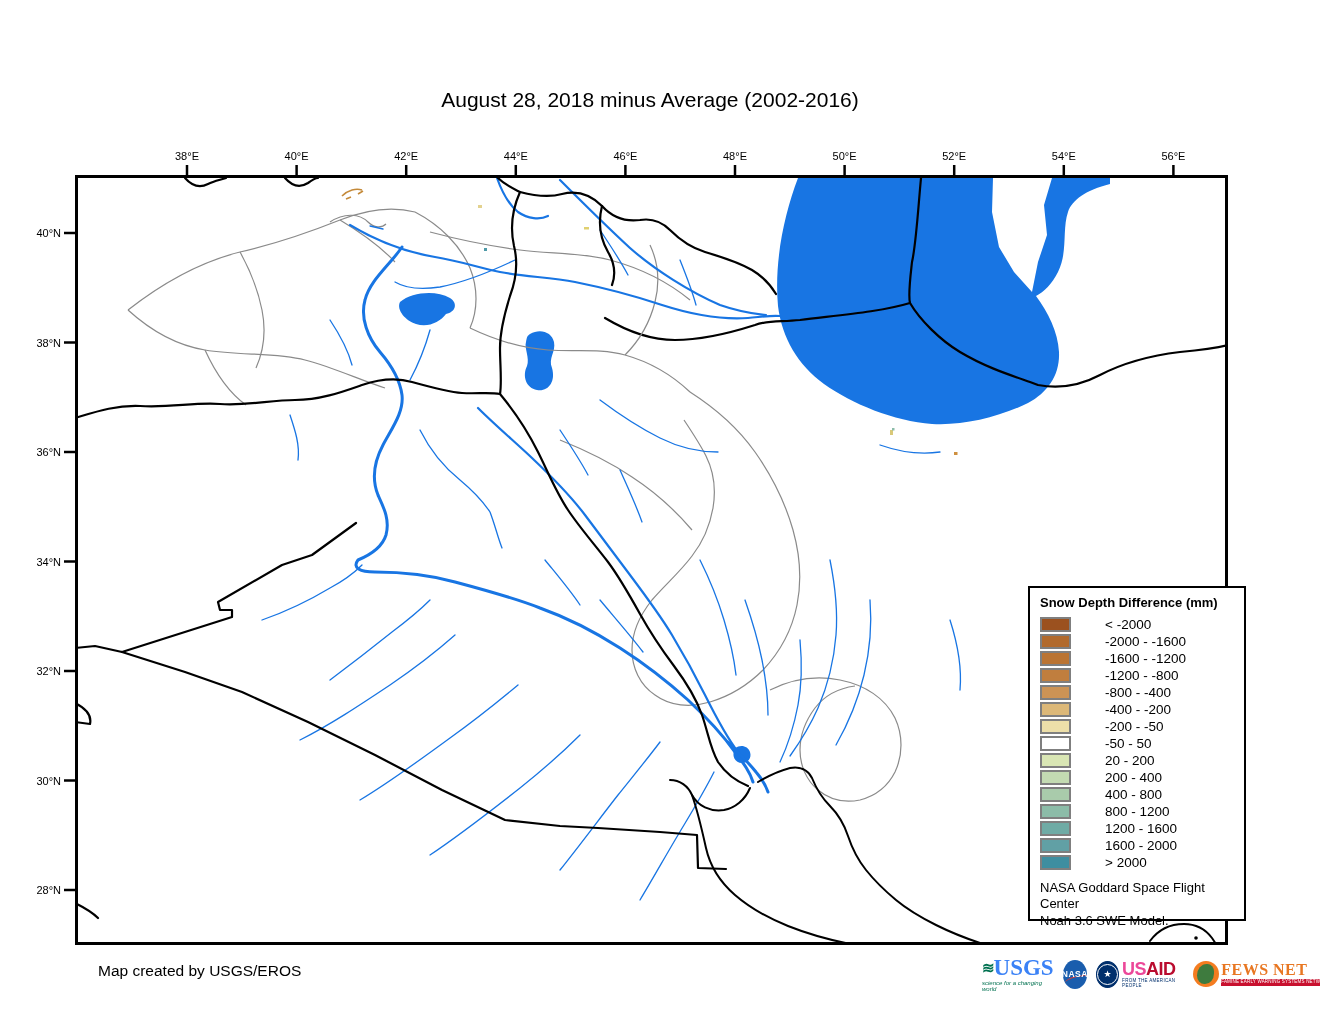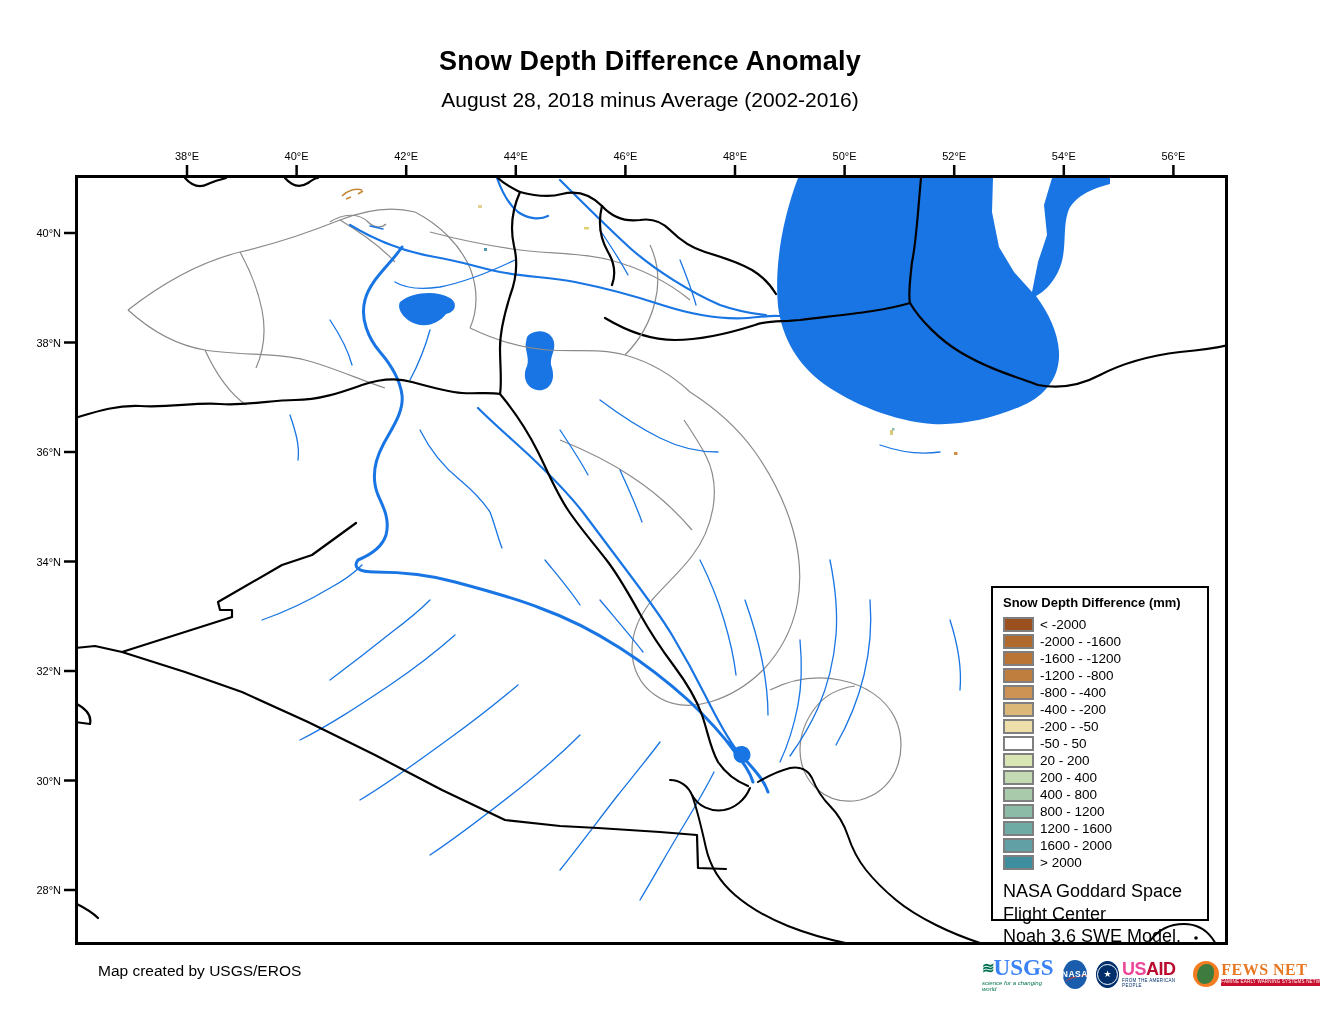--- a/index.html
+++ b/index.html
@@ -12,28 +12,28 @@
   .river{fill:none;stroke:#1875E3;stroke-linecap:round;stroke-linejoin:round;}
   .r-main{stroke-width:3px;} .r-mid{stroke-width:2.2px;} .r-thin{stroke-width:1.3px;}
   .water{fill:#1875E3;stroke:none;}
   .basin{fill:none;stroke:#8a8a8a;stroke-width:1.2px;stroke-linejoin:round;}
   .border{fill:none;stroke:#000;stroke-width:2.2px;stroke-linejoin:round;stroke-linecap:round;}
   .coast{fill:none;stroke:#000;stroke-width:2px;stroke-linejoin:round;stroke-linecap:round;}
   .frame{fill:none;stroke:#000;stroke-width:3px;}
   .tick{stroke:#000;stroke-width:2.5px;}
   .ticklabel{font-size:11px;fill:#000;}
   
-  .legend{position:absolute;left:991px;top:586px;width:218px;height:335px;background:#fff;
+  .legend{position:absolute;left:1028px;top:586px;width:218px;height:335px;background:#fff;
     border:2px solid #000;box-sizing:border-box;z-index:5;}
   .legend-title{font-size:13px;font-weight:bold;margin:7px 0 6px 10px;}
   .legend-rows{margin-left:10px;}
-  .legend-row{display:flex;align-items:center;height:17px;}
+  .legend-row{display:flex;align-items:center;height:17px;gap:28px;}
   .swatch{display:inline-block;width:27px;height:11px;border:2px solid #7F7F7F;box-sizing:content-box;}
   .legend-label{font-size:13.5px;margin-left:6px;white-space:nowrap;}
-  .legend-src{font-size:18px;line-height:1.25;margin:9px 0 0 10px;}
+  .legend-src{font-size:13px;line-height:1.25;margin:9px 0 0 10px;}
   
   .credit{position:absolute;left:98px;top:962px;font-size:15.5px;}
   
   .logos{position:absolute;left:982px;top:953px;height:42px;display:flex;align-items:center;gap:9px;z-index:6;}
   .usgs{display:flex;flex-direction:column;line-height:1;}
   .usgs-top{display:flex;align-items:center;}
   .usgs-wave{color:#007150;font-size:15px;font-weight:bold;margin-right:1px;letter-spacing:-2px;}
   .usgs-text{color:#3b82f6;font-weight:bold;font-size:23px;font-family:"Liberation Serif",serif;letter-spacing:0px;}
   .usgs-tag{color:#007150;font-size:6px;font-style:italic;margin-top:1px;}
   .nasa{width:29px;height:29px;border-radius:50%;background:#1A5DAD;display:flex;align-items:center;justify-content:center;position:relative;overflow:hidden;}
@@ -51,21 +51,20 @@
   .fews-globe::after{content:"";position:absolute;left:4px;top:3px;width:17px;height:20px;background:#3E7B3E;border-radius:60% 40% 55% 45%;}
   .fews-txtcol{display:flex;flex-direction:column;line-height:1;}
   .fews-word{font-family:"Liberation Serif",serif;font-weight:bold;font-size:16px;color:#E87722;letter-spacing:.5px;white-space:nowrap;}
   .fews-banner{background:#C8102E;color:#fff;font-size:4.5px;text-align:center;padding:1px 0;margin-top:1px;letter-spacing:.2px;white-space:nowrap;}
 </style>
 </head>
 <body>
 
 <div id="canvas">
 
-  <div class="title">Snow Depth Difference Anomaly</div>
   <div class="subtitle">August 28, 2018 minus Average (2002-2016)</div>
 
   <svg id="map-svg" width="1320" height="1020" viewBox="0 0 1320 1020">
     <defs>
       <clipPath id="mapclip">
           <rect x="75" y="175" width="1153" height="770"></rect>
         </clipPath>
     </defs>
 
     <g clip-path="url(#mapclip)">

